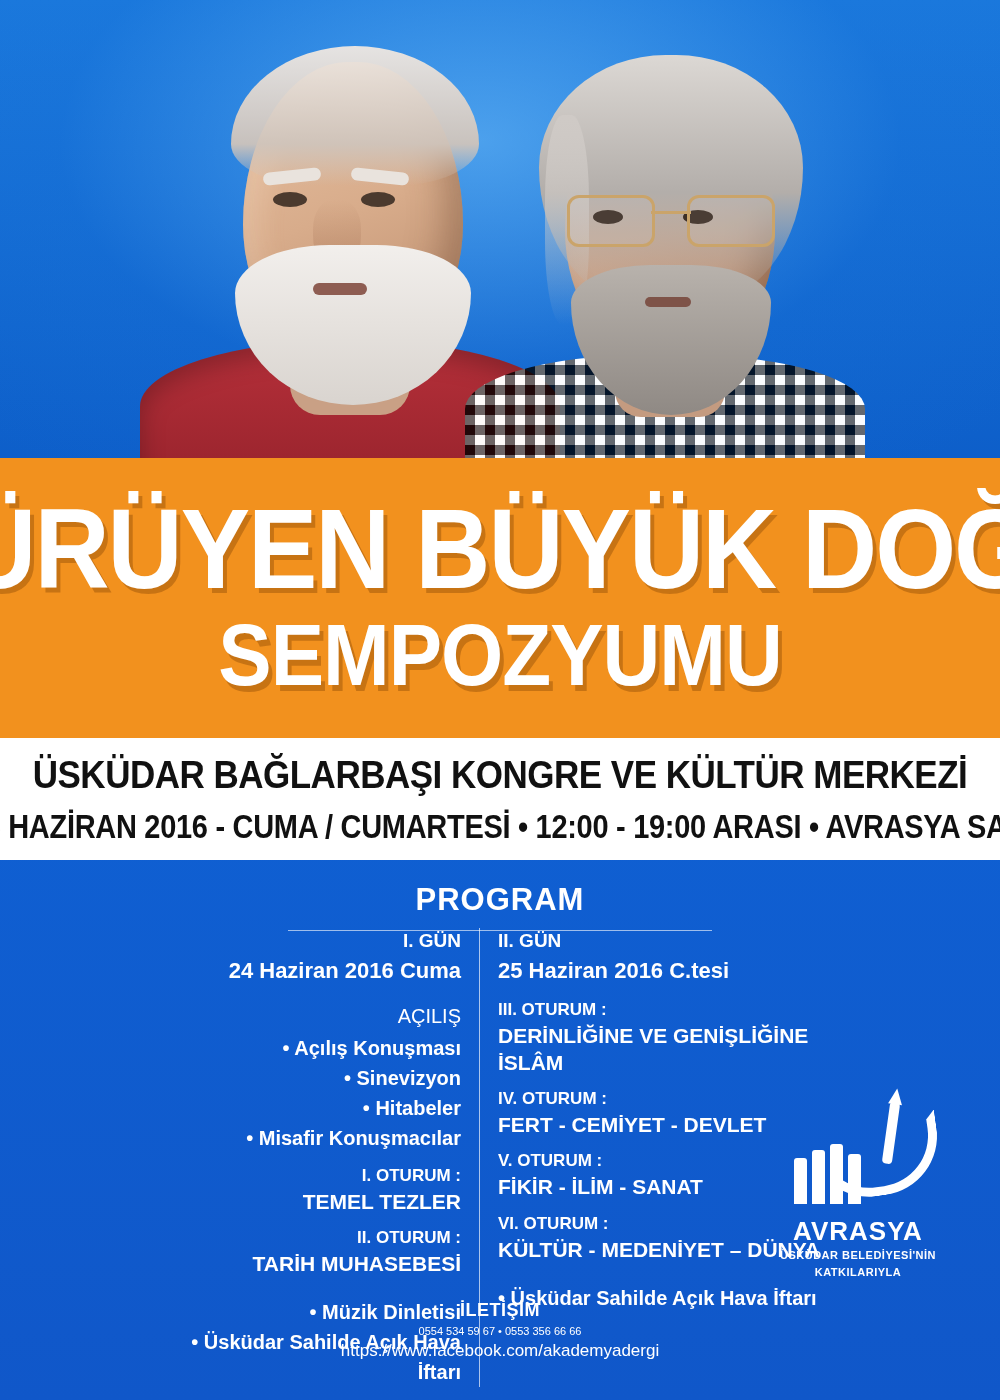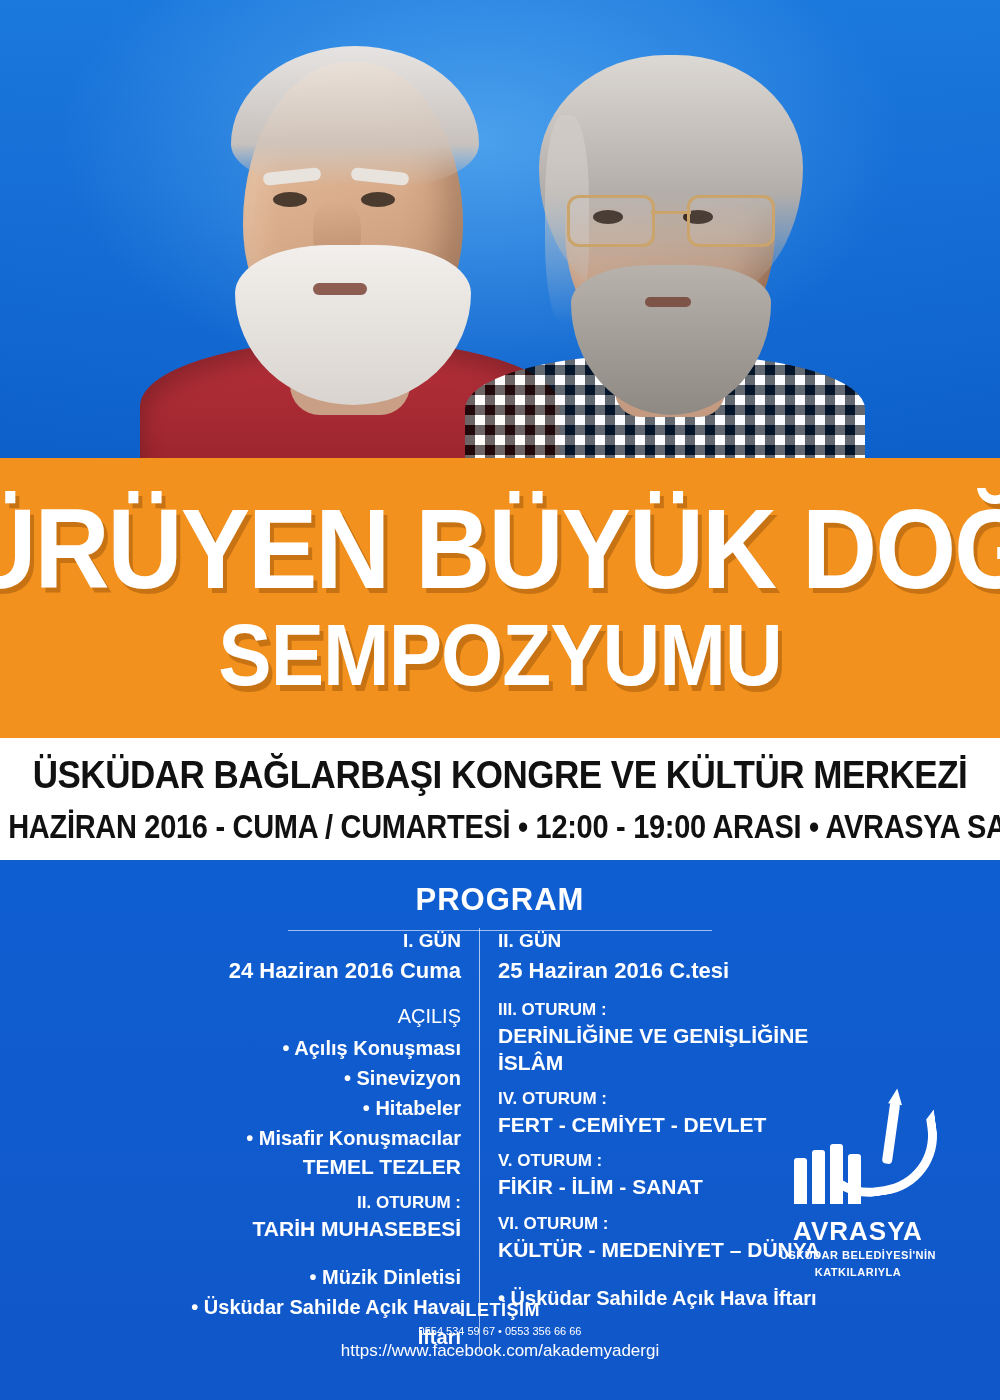--- a/index.html
+++ b/index.html
@@ -499,20 +499,21 @@
 
       <div class="col col-left">
         <div class="day-head">I. GÜN</div>
         <div class="day-date">24 Haziran 2016 Cuma</div>
         <div class="gap-s"></div>
         <div class="opening">AÇILIŞ</div>
         <div class="bullet-line">• Açılış Konuşması</div>
         <div class="bullet-line">• Sinevizyon</div>
         <div class="bullet-line">• Hitabeler</div>
         <div class="bullet-line">• Misafir Konuşmacılar</div>
+        <div class="sect-label">I. OTURUM :</div>
         <div class="sect-name">TEMEL TEZLER</div>
         <div class="sect-label">II. OTURUM :</div>
         <div class="sect-name">TARİH MUHASEBESİ</div>
         <div class="gap-m"></div>
         <div class="bullet-line">• Müzik Dinletisi</div>
         <div class="bullet-line">• Üsküdar Sahilde Açık Hava İftarı</div>
       </div>
 
       <div class="col col-right">
         <div class="day-head">II. GÜN</div>

